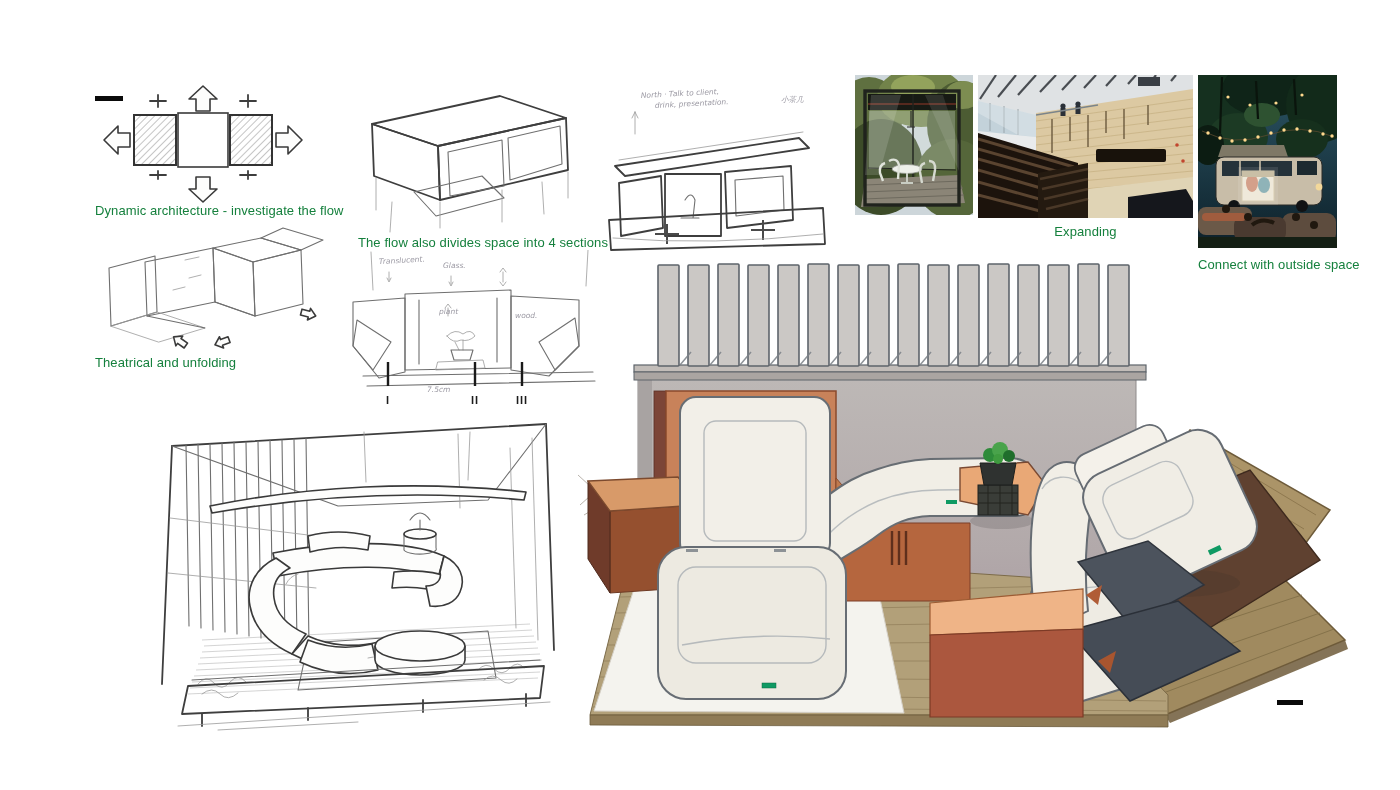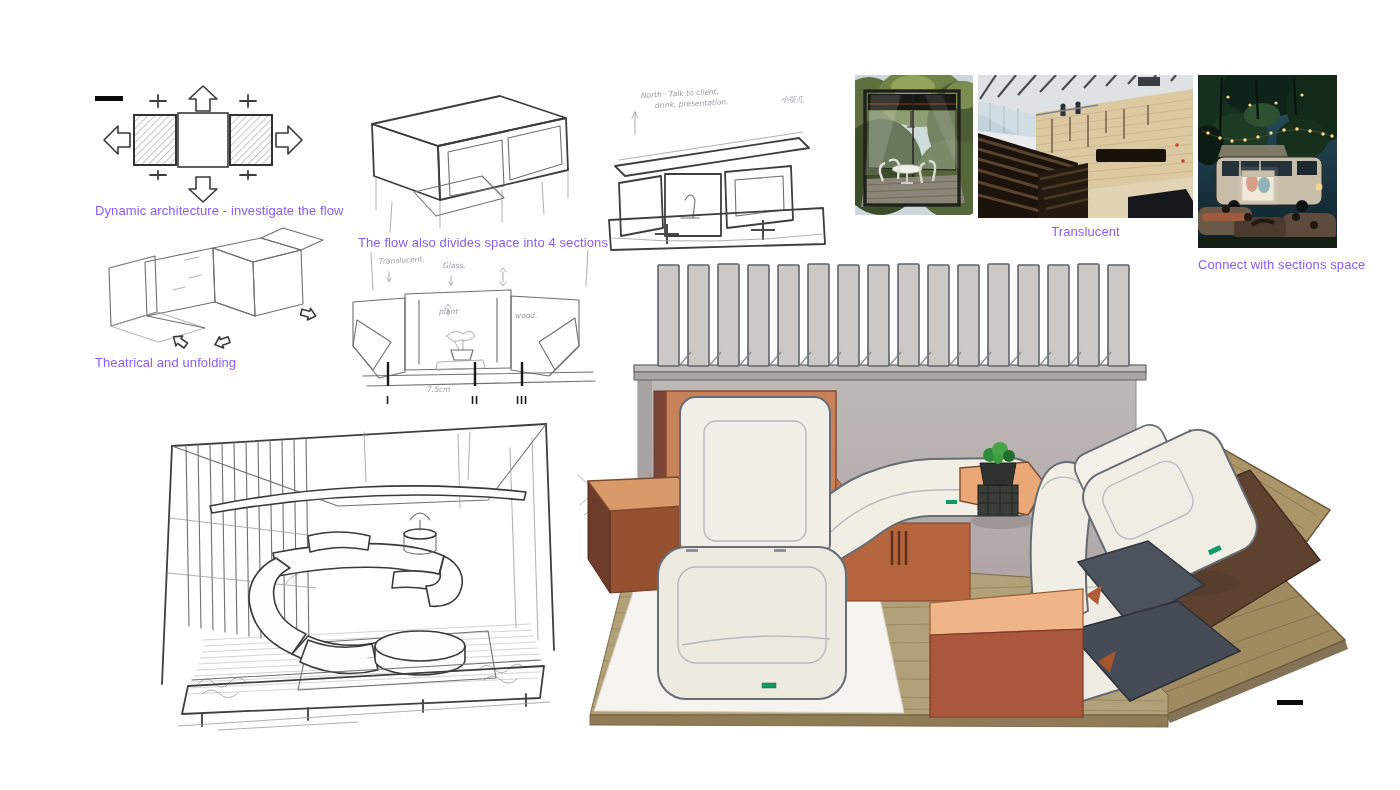--- a/index.html
+++ b/index.html
@@ -1,19 +1,19 @@
 <!DOCTYPE html>
 <html><head>
 <meta charset="utf-8">
 <style>
   html,body{margin:0;padding:0;background:#ffffff;}
   .canvas{position:relative;width:1400px;height:790px;background:#fff;overflow:hidden;
           font-family:"Liberation Sans",sans-serif;color:#0e0e0e;}
   .abs{position:absolute;}
-  .caption{position:absolute;font-size:13px;letter-spacing:.1px;color:#8b5cf6;white-space:nowrap;}
+  .caption{position:absolute;font-size:13px;letter-spacing:.1px;color:#15803d;white-space:nowrap;}
   .dash{position:absolute;background:#0a0a0a;}
   figure{margin:0;padding:0;}
   .photo{position:absolute;overflow:hidden;background:#dcdcdc;}
   svg{display:block;}
   
   .pk{stroke:#6f6f6f;fill:none;stroke-width:1.1;stroke-linecap:round;stroke-linejoin:round;}
   .pkd{stroke:#3e3e3e;fill:none;stroke-width:1.8;stroke-linecap:round;stroke-linejoin:round;}
   .pkt{stroke:#9a9a9a;fill:none;stroke-width:.8;stroke-linecap:round;}
   .pwf{fill:#fdfdfc;stroke:#3a3a3a;stroke-width:1.6;stroke-linejoin:round;}
   .hnd{fill:#9b99a3;font-style:italic;font-size:7.5px;font-family:"DejaVu Sans",sans-serif;}
@@ -241,21 +241,21 @@
           <line x1="62" y1="104" x2="110" y2="94"></line>
             <line x1="64" y1="114" x2="110" y2="104"></line>
             <line x1="66" y1="124" x2="110" y2="114"></line>
           <line x1="68" y1="134" x2="110" y2="124"></line>
         </g>
       </g>
       <polygon points="150,122 208,114 215,126 215,143 150,143" fill="#15171c"></polygon>
       <polygon points="0,26 58,40 58,62 40,60 0,38" fill="#ffffff" opacity="0.25"></polygon>
     </svg>
   </figure>
-  <div class="caption" style="left:978px;top:224px;width:215px;text-align:center;">Translucent</div>
+  <div class="caption" style="left:978px;top:224px;width:215px;text-align:center;">Expanding</div>
 
   <figure class="photo" style="left:1198px;top:75px;width:139px;height:173px;">
     <svg width="139" height="173" viewBox="0 0 139 173">
       <rect width="139" height="173" fill="url(#gSky3)"></rect>
       <ellipse cx="16" cy="28" rx="36" ry="34" fill="#15301f"></ellipse>
         <ellipse cx="70" cy="14" rx="46" ry="28" fill="#0f2418"></ellipse>
       <ellipse cx="122" cy="30" rx="34" ry="38" fill="#122a1a"></ellipse>
         <ellipse cx="40" cy="62" rx="30" ry="24" fill="#1c3a24"></ellipse>
       <ellipse cx="104" cy="64" rx="26" ry="20" fill="#16301d"></ellipse>
         <ellipse cx="64" cy="40" rx="18" ry="12" fill="#2e5231"></ellipse>
@@ -304,21 +304,21 @@
         <rect x="4" y="138" width="44" height="8" rx="4" fill="#a05c3e"></rect>
         <circle cx="28" cy="134" r="4" fill="#20180f"></circle>
           <circle cx="50" cy="142" r="4" fill="#20180f"></circle>
         <circle cx="98" cy="142" r="4" fill="#20180f"></circle>
           <circle cx="116" cy="150" r="4" fill="#20180f"></circle>
         <path d="M54,150 q10,-8 22,-2" stroke="#20180f" stroke-width="4" fill="none"></path>
       </g>
       <rect x="0" y="162" width="139" height="11" fill="#141f14"></rect>
     </svg>
   </figure>
-  <div class="caption" style="left:1198px;top:257px;">Connect with sections space</div>
+  <div class="caption" style="left:1198px;top:257px;">Connect with outside space</div>
 
   <figure class="abs" style="left:158px;top:388px;">
     <svg width="415" height="345" viewBox="0 0 415 345">
 
       <path d="M14,58 L388,36" class="pkd"></path>
       <path d="M14,58 L4,296 M388,36 L396,262" class="pkd"></path>
       <path d="M14,58 L180,118 M388,36 L330,112 M180,118 L330,112" class="pk"></path>
       <path d="M352,60 L358,240 M374,50 L380,252 M300,46 L302,120" class="pkt"></path>
 
       <g class="pk">

